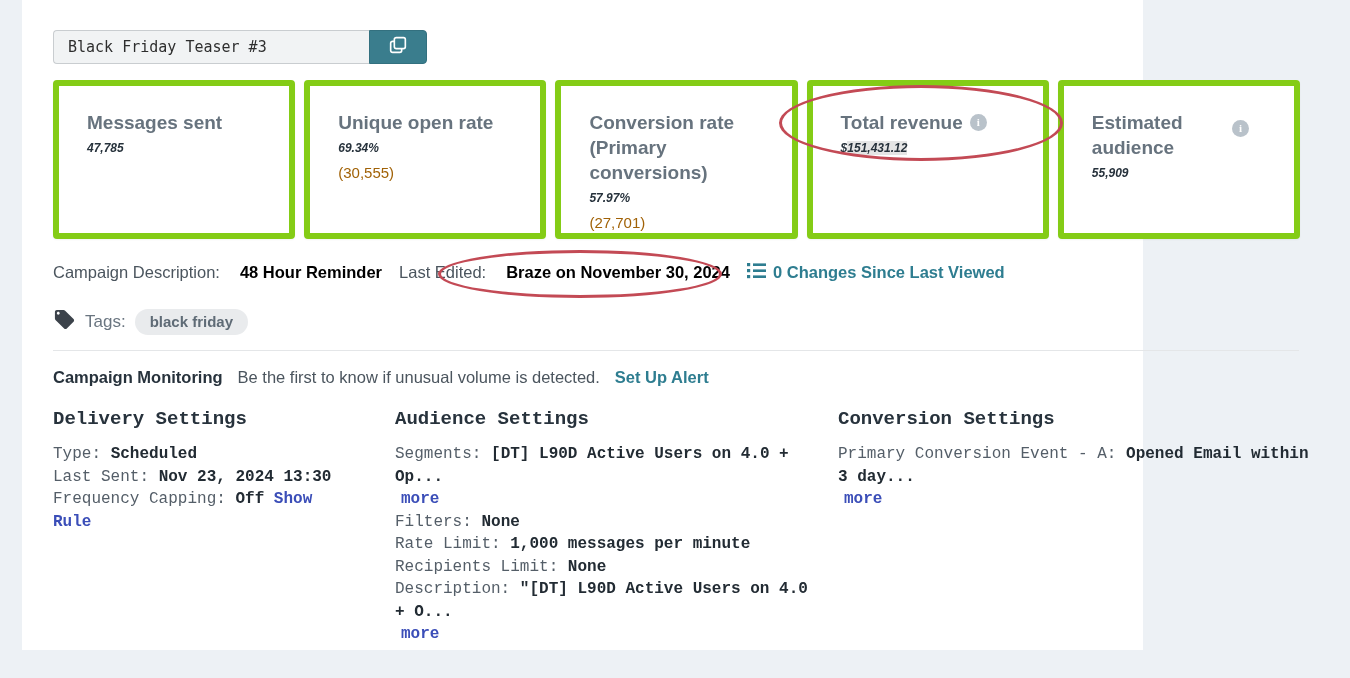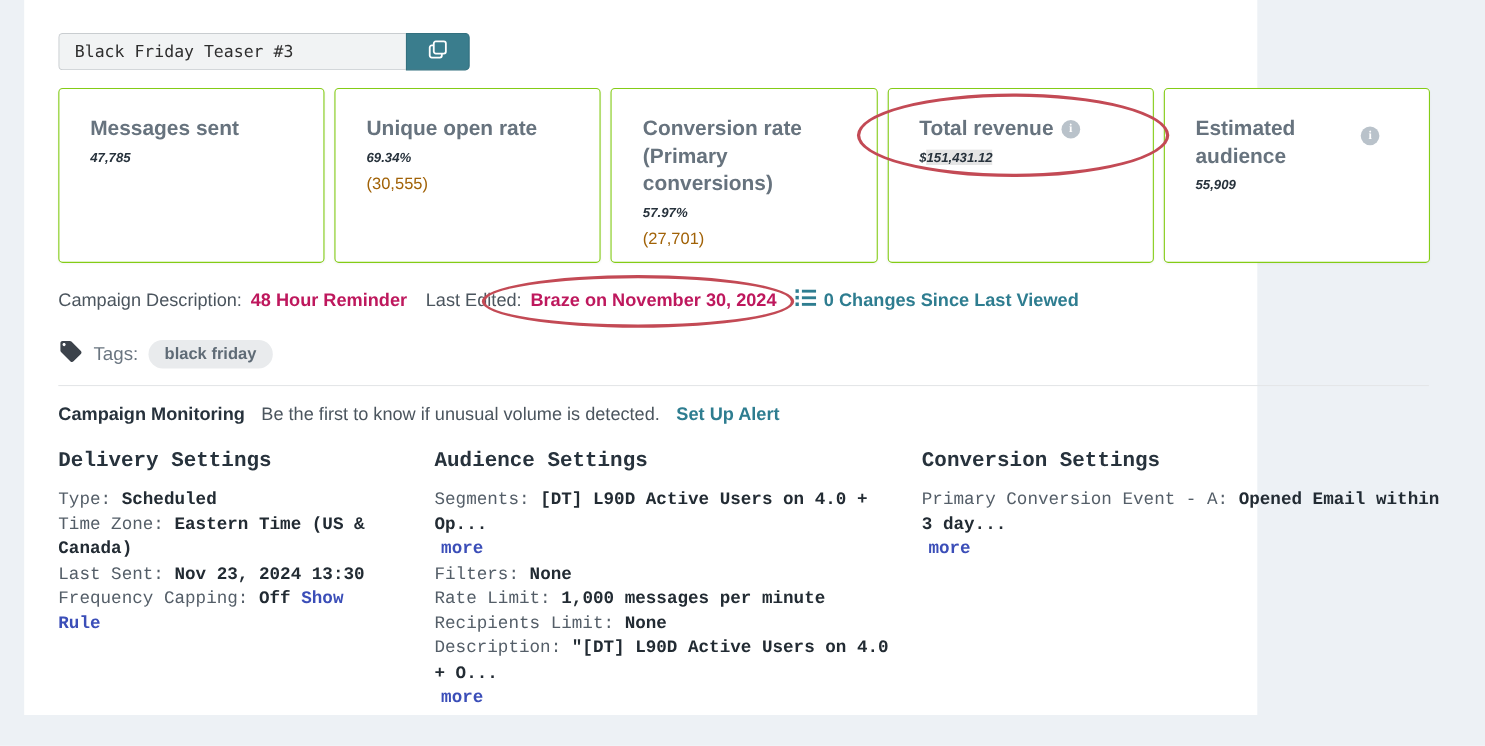--- a/index.html
+++ b/index.html
@@ -40,21 +40,21 @@
     display: flex; align-items: center; justify-content: center;
     cursor: pointer;
   }
 
   
   .cards { position: absolute; left: 31px; top: 80px; width: 1247px; display: flex; gap: 9px; }
   .card {
     flex: 1;
     height: 159px;
     background: #ffffff;
-    border: 1px solid #84cc16;
+    border: 6px solid #84cc16;
     border-radius: 4px;
     box-shadow: 0 1px 2px rgba(40,50,60,0.05);
     padding: 24px 20px 0 28px;
   }
   .card-title {
     font-size: 19px; font-weight: bold; color: #67737e;
     line-height: 25px;
   }
   .card-title-row { display: flex; align-items: flex-start; justify-content: space-between; }
   .card-value {
@@ -90,21 +90,21 @@
   .annot-2 { left: 416px; top: 250px; width: 284px; height: 48px; }
 
   
   .meta-row {
     position: absolute; left: 31px; top: 262px;
     display: flex; align-items: center;
     font-size: 16.5px; color: #4b555e;
     white-space: nowrap;
   }
   .meta-group { margin-right: 17px; }
-  .meta-group b { color: #be185d; margin-left: 8px; }
+  .meta-group b { color: #000000; margin-left: 20px; }
   .changes-link {
     display: flex; align-items: center; gap: 7px;
     color: #2e7d90; font-weight: bold; cursor: pointer;
   }
 
   
   .tags-row {
     position: absolute; left: 31px; top: 308px;
     display: flex; align-items: center; gap: 9px;
     font-size: 17px; color: #6a7580;
@@ -222,21 +222,20 @@
 
   <div class="monitoring-row">
     <span class="monitoring-title">Campaign Monitoring</span>
     <span class="monitoring-text">Be the first to know if unusual volume is detected.</span>
     <span class="teal-link">Set Up Alert</span>
   </div>
 
   <div class="col col-delivery">
     <div class="col-title">Delivery Settings</div>
     <div class="srow"><span>Type:</span> <b>Scheduled</b></div>
-    <div class="srow"><span>Time Zone:</span> <b>Eastern Time (US &amp; Canada)</b></div>
     <div class="srow"><span>Last Sent:</span> <b>Nov 23, 2024 13:30</b></div>
     <div class="srow"><span>Frequency Capping:</span> <b>Off</b> <span class="indigo-link">Show Rule</span></div>
   </div>
 
   <div class="col col-audience">
     <div class="col-title">Audience Settings</div>
     <div class="srow"><span>Segments:</span> <b>[DT] L90D Active Users on 4.0 + Op...</b></div>
     <div class="srow more-line"><span class="indigo-link">more</span></div>
     <div class="srow"><span>Filters:</span> <b>None</b></div>
     <div class="srow"><span>Rate Limit:</span> <b>1,000 messages per minute</b></div>

